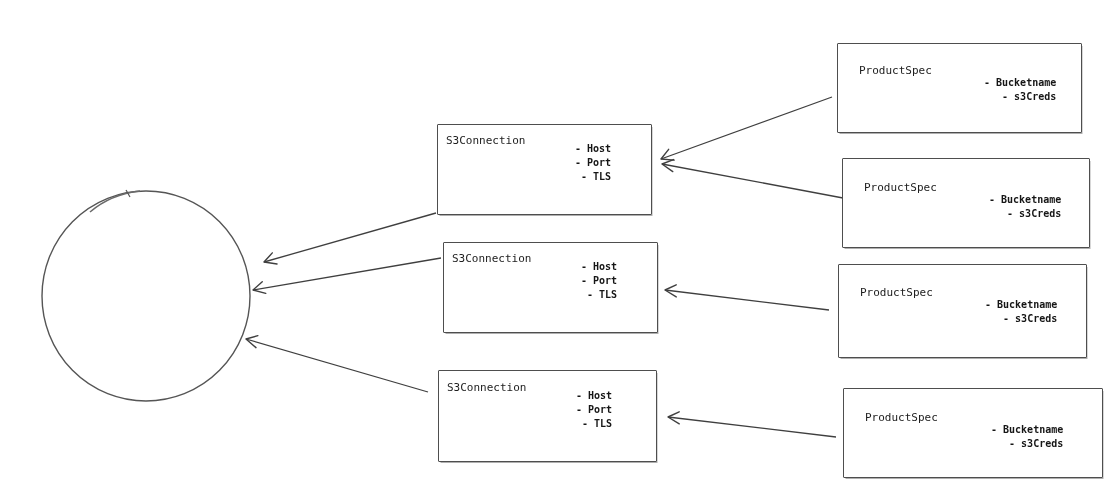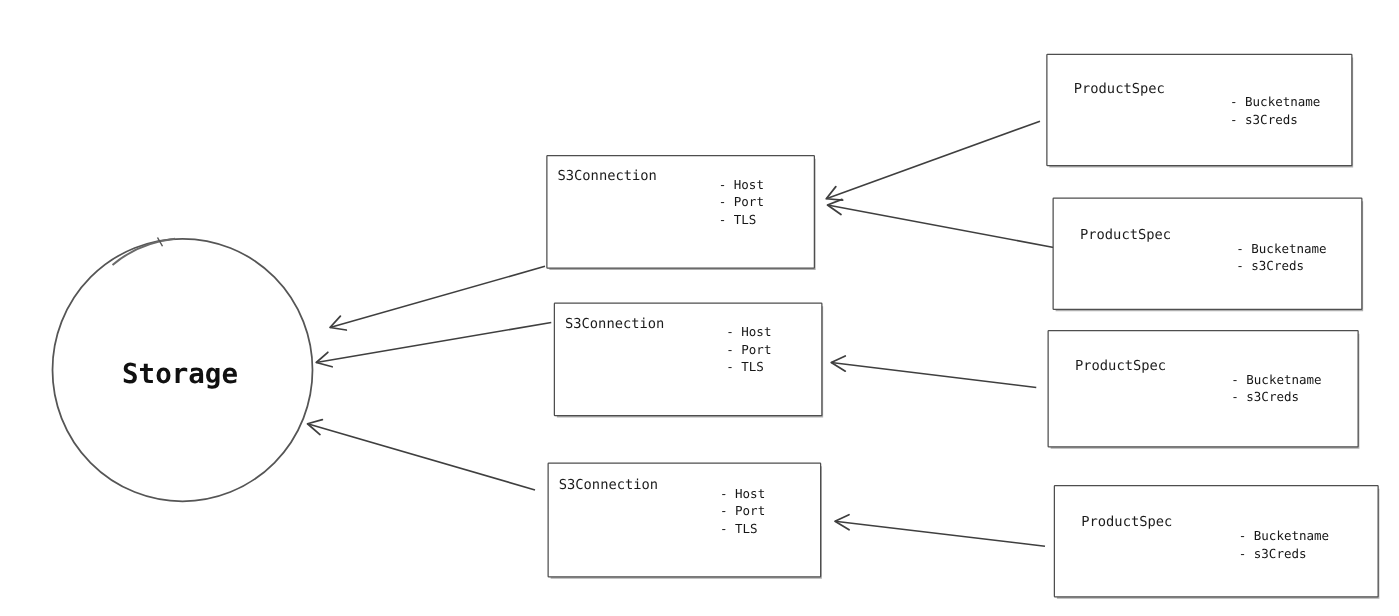--- a/index.html
+++ b/index.html
@@ -29,24 +29,25 @@
   .node-title {
     position: absolute;
     font-size: 11px;
     color: #1c1c1c;
     white-space: pre;
   }
   .ps .node-title { font-size: 11px; }
   .node-attrs { position: absolute; }
   .attr {
     font-size: 10px;
-    font-weight: normal;
+    font-weight: bold;
     line-height: 14px;
     color: #161616;
     white-space: pre;
+    text-align: right;
   }
   .ps .attr { line-height: 14px; }
   .storage-label {
     position: absolute;
     left: 144px; top: 300px;
     transform: translate(-50%, -50%);
     font-size: 22px;
     font-weight: bold;
     color: #101010;
     white-space: pre;
@@ -87,21 +88,20 @@
       <line x1="436" y1="213" x2="264" y2="262" stroke="#3f3f3f" stroke-width="1.3" marker-end="url(#ah)"></line>
     </g>
     <g>
       <line x1="441" y1="258" x2="253" y2="290" stroke="#3f3f3f" stroke-width="1.3" marker-end="url(#ah)"></line>
     </g>
     <g>
       <line x1="428" y1="392" x2="246" y2="339" stroke="#3f3f3f" stroke-width="1.3" marker-end="url(#ah)"></line>
     </g>
   </svg>
 
-  <div class="storage-label">Storage</div>
 
   <div class="node s3c" style="left:437px; top:124px; width:215px; height:91px;">
     <div class="node-title" style="left:8px; top:9px;">S3Connection</div>
     <div class="node-attrs" style="left:137px; top:17px;">
       <div class="attr">- Host</div>
       <div class="attr">- Port</div>
       <div class="attr">- TLS</div>
     </div>
   </div>
 

